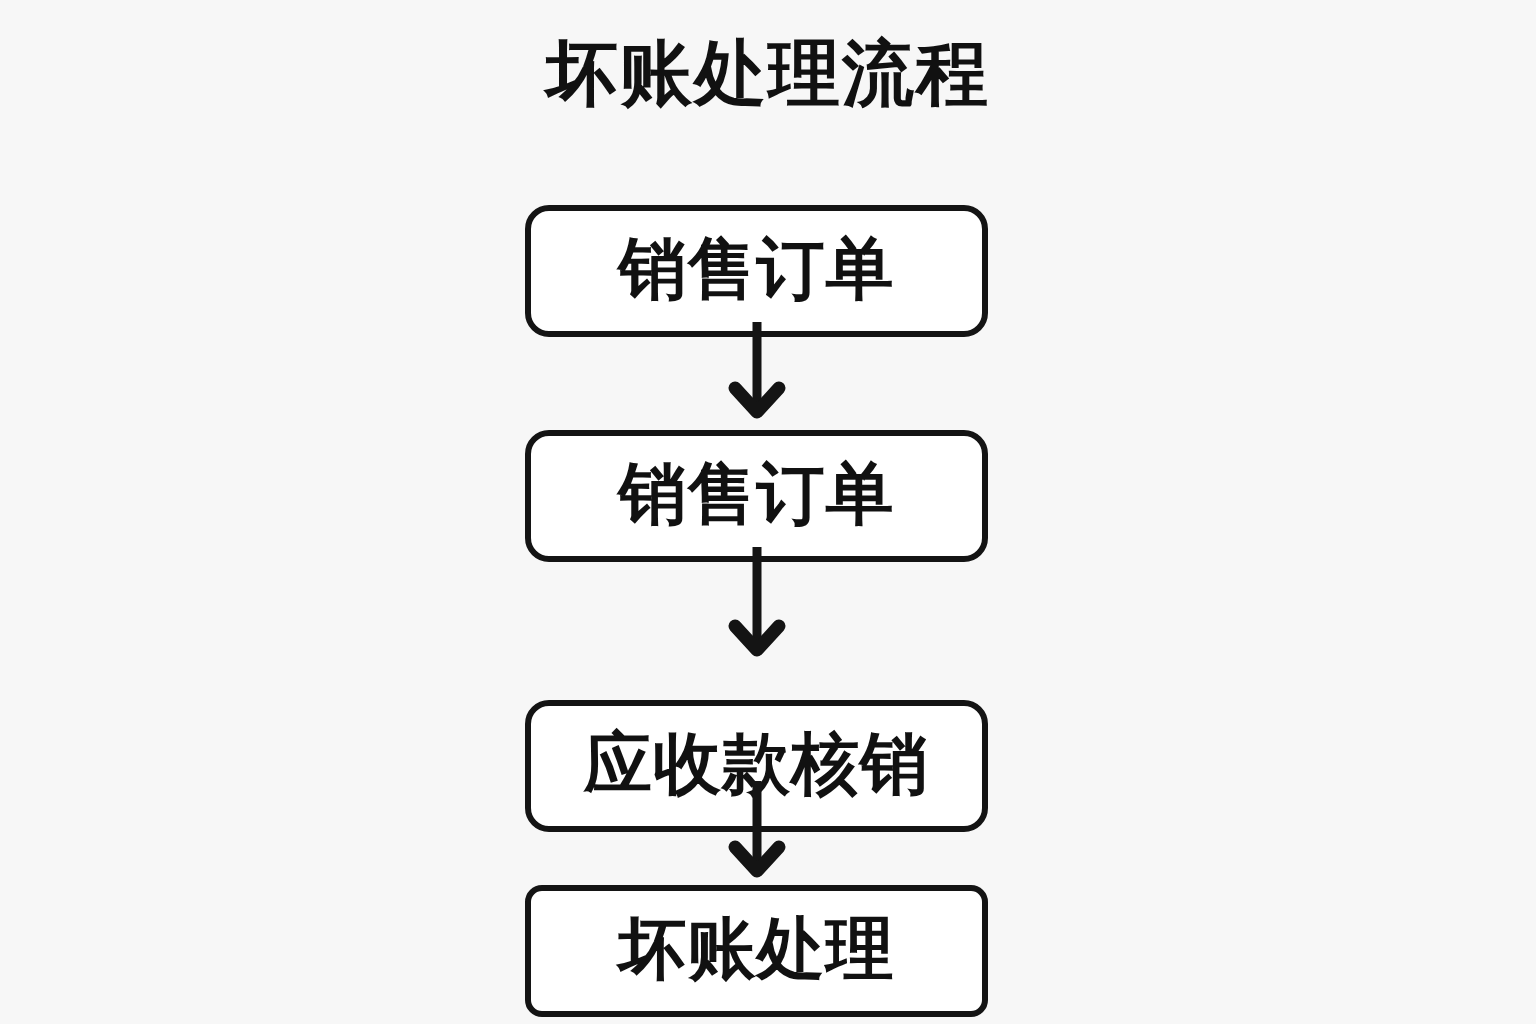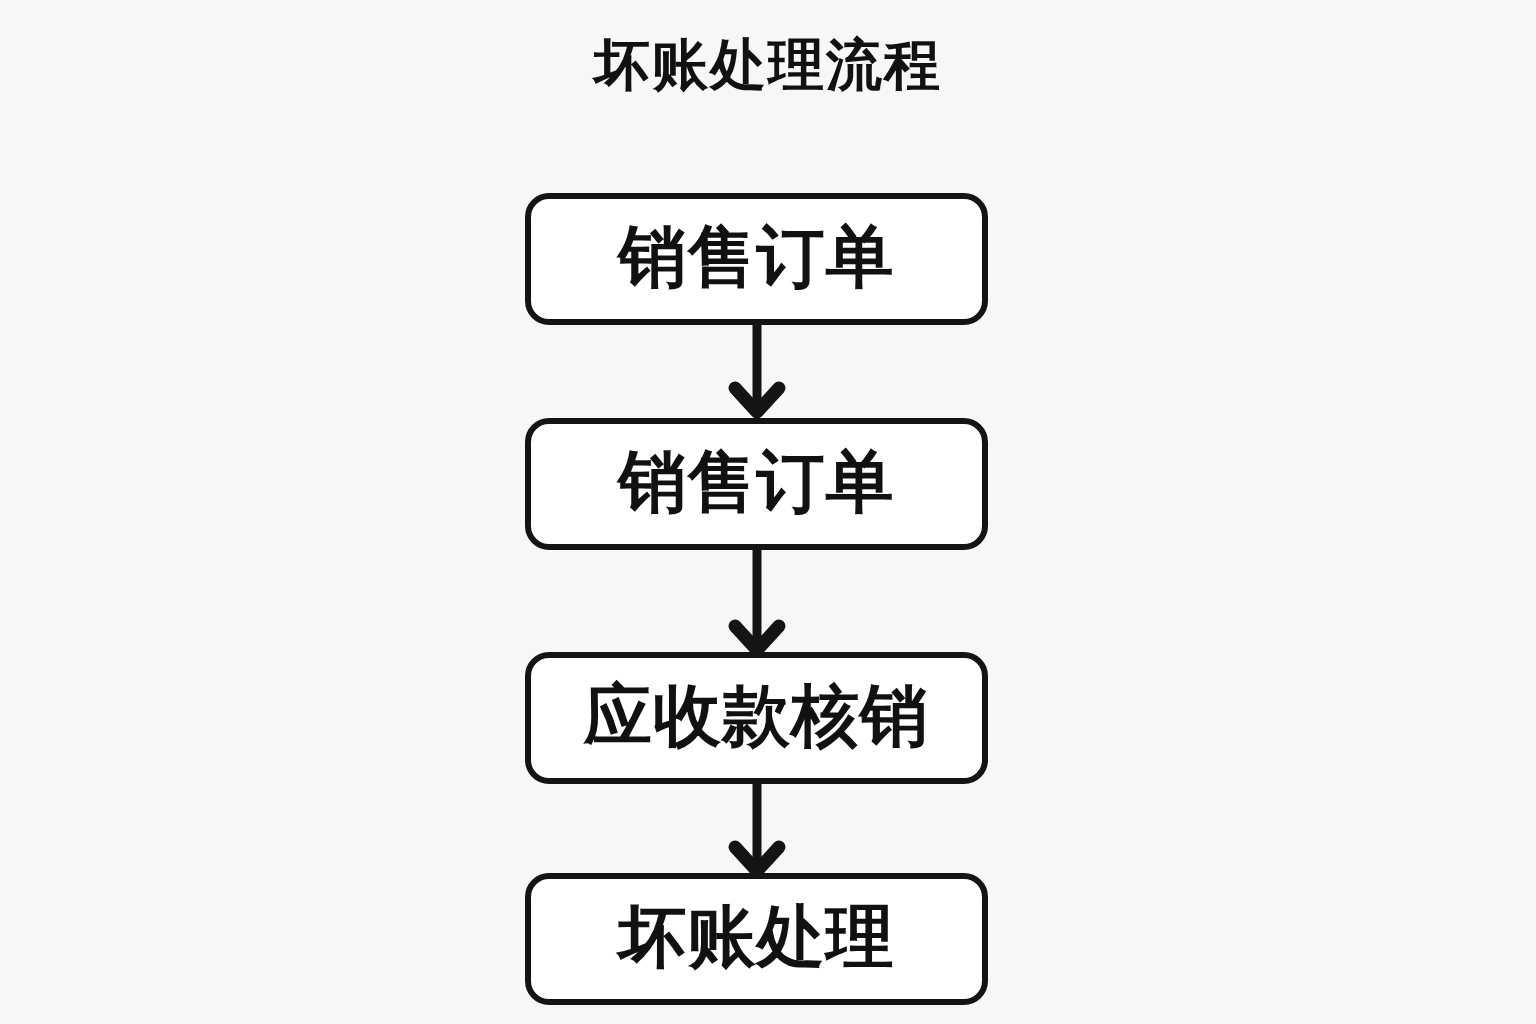--- a/index.html
+++ b/index.html
@@ -18,53 +18,54 @@
     width: 1536px;
     height: 1024px;
     background: #f7f7f7;
   }
   .chart-title {
     position: absolute;
     left: 0;
     top: 34px;
     width: 1536px;
     text-align: center;
-    font-size: 56px;
+    font-size: 72px;
     font-weight: 700;
     color: #111111;
     letter-spacing: 2px;
     line-height: 1.1;
     white-space: nowrap;
   }
   .node {
     position: absolute;
     left: 525px;
     width: 463px;
     height: 132px;
     box-sizing: border-box;
     background: #ffffff;
     border: 6px solid #141414;
     border-radius: 24px;
     display: flex;
     align-items: center;
     justify-content: center;
+    margin-top: 12px;
   }
   .node-label {
     font-size: 68px;
     font-weight: 700;
     color: #111111;
     line-height: 1;
     letter-spacing: 1px;
     white-space: nowrap;
     transform: translateY(-2px);
   }
   .node-1 { top: 193px; }
   .node-2 { top: 418px; }
-  .node-3 { top: 652px; }
-  .node-4 { top: 873px; }
+  .node-3 { top: 688px; }
+  .node-4 { top: 873px; border-radius: 17px; }
 
   .connector {
     position: absolute;
     left: 697px;
     width: 120px;
   }
   .connector-1 { top: 322px;  height: 94px; }
   .connector-2 { top: 547px;  height: 107px; }
   .connector-3 { top: 781px;  height: 94px; }
 

